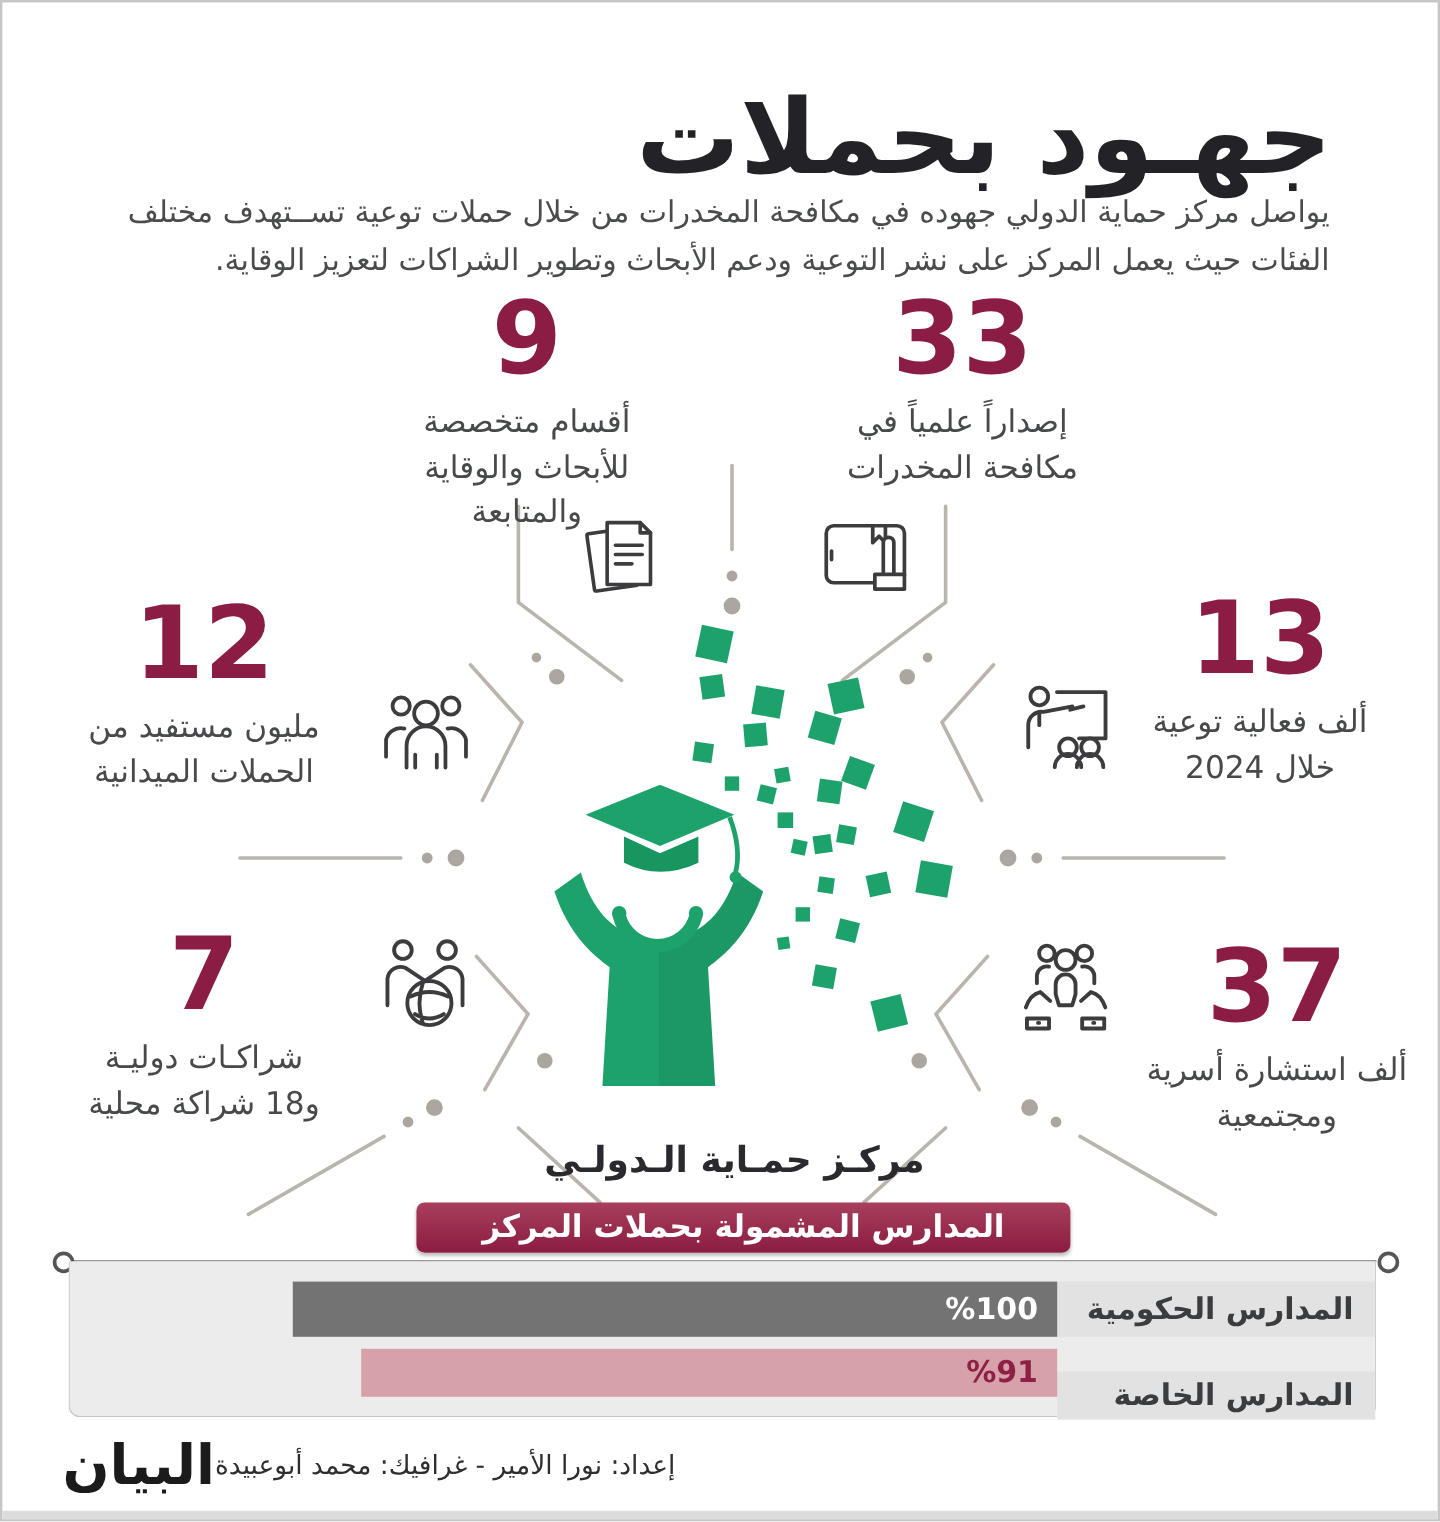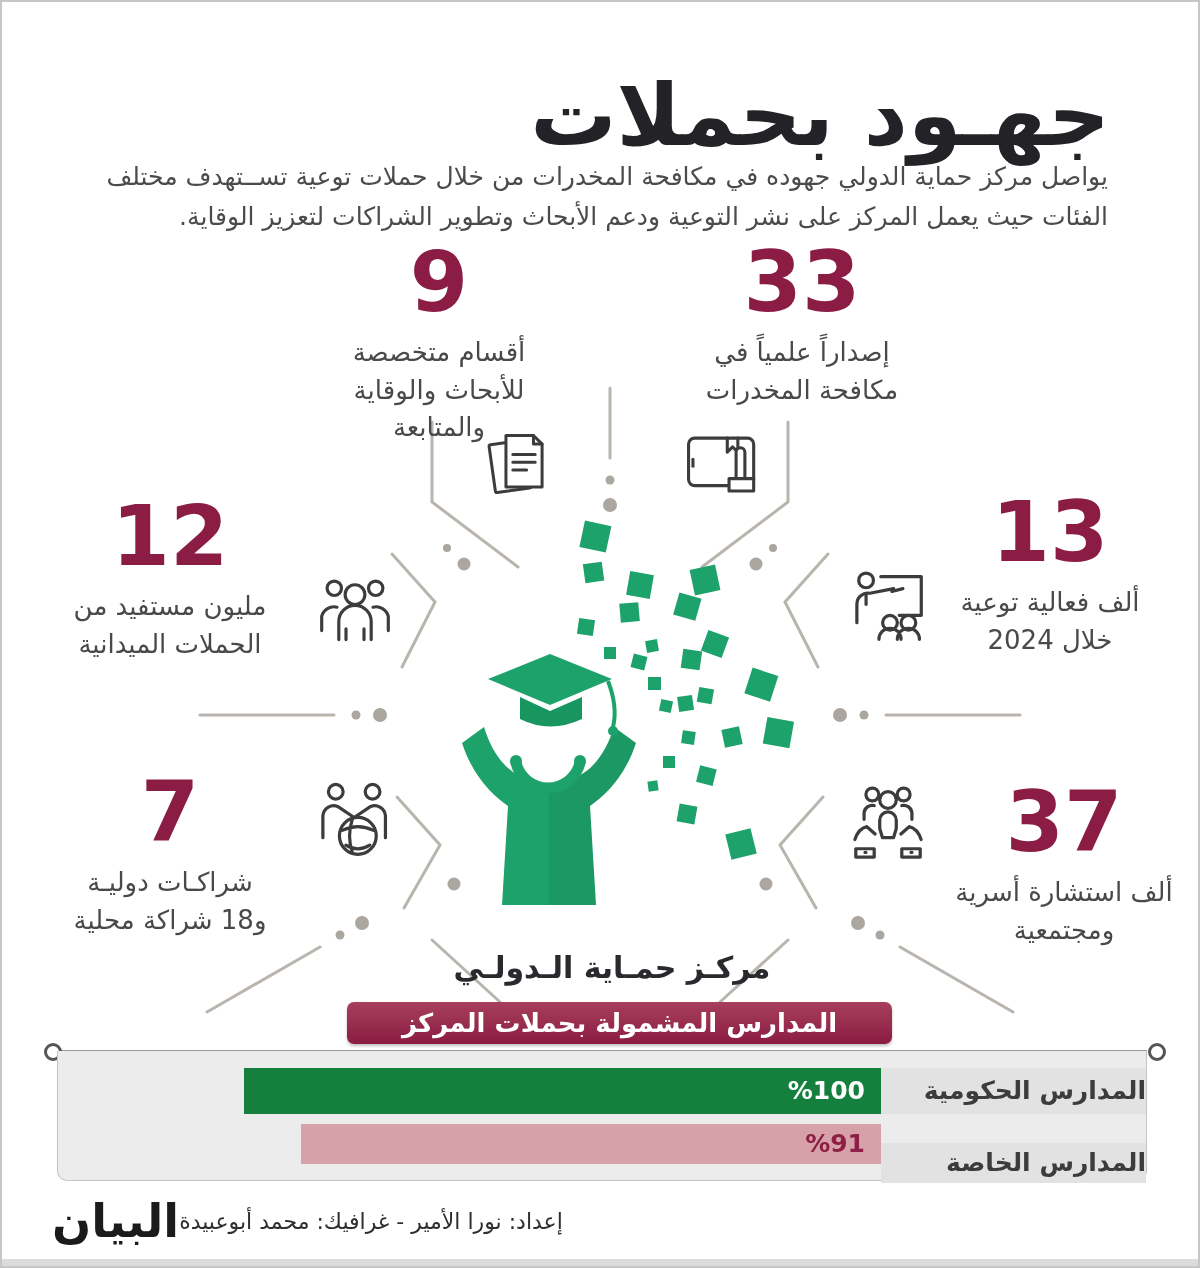--- a/index.html
+++ b/index.html
@@ -44,25 +44,25 @@
                 display:flex;align-items:center;justify-content:center;
                 color:#ffffff;font-size:26px;font-weight:bold;box-shadow:0 2px 3px rgba(0,0,0,.25);}
   .chart-topline{position:absolute;top:1048px;left:55px;width:1090px;height:0;border-top:2px solid #9a9a9a;}
   .endcap{position:absolute;top:1041px;width:12px;height:12px;border:3px solid #555;border-radius:50%;background:#fff;}
   .endcap.left{left:42px;} .endcap.right{left:1146px;}
   .chart-panel{position:absolute;top:1049px;left:55px;width:1090px;height:130px;background:#ececec;
                border:1px solid #c4c4c4;border-top:none;border-radius:0 0 10px 10px;box-sizing:border-box;
                display:flex;flex-direction:column;justify-content:center;gap:10px;}
   .bar-row{display:flex;align-items:center;height:46px;}
   .bar-label{width:265px;height:100%;background:#e2e2e3;display:flex;align-items:center;
-             box-sizing:border-box;font-size:25px;font-weight:bold;color:#3b3c3e;}
+             padding-right:18px;box-sizing:border-box;font-size:25px;font-weight:bold;color:#3b3c3e;}
   .bar-track{flex:1;height:100%;display:flex;}
   .bar{height:100%;display:flex;align-items:center;padding-right:16px;box-sizing:border-box;
        font-size:25px;font-weight:bold;}
-  .bar.gov{background:#15803d;color:#ffffff;text-align:right;}
+  .bar.gov{background:#737373;color:#ffffff;text-align:right;}
   .bar.priv{background:#d7a1a9;color:#8e2046;height:40px;align-self:center;text-align:right;}
   .bar-row.second{height:40px;}
   .bar-row.second .bar-label{height:40px;margin-top:38px;}
 
   
   .footer{position:absolute;left:50px;bottom:18px;display:flex;align-items:center;gap:0;direction:ltr;}
   .brand{font-size:46px;font-weight:bold;color:#1b1b1b;font-family:"DejaVu Sans","Liberation Serif",sans-serif;}
   .credits{font-size:22px;color:#2e2e30;direction:rtl;}
 </style>
 </head>

